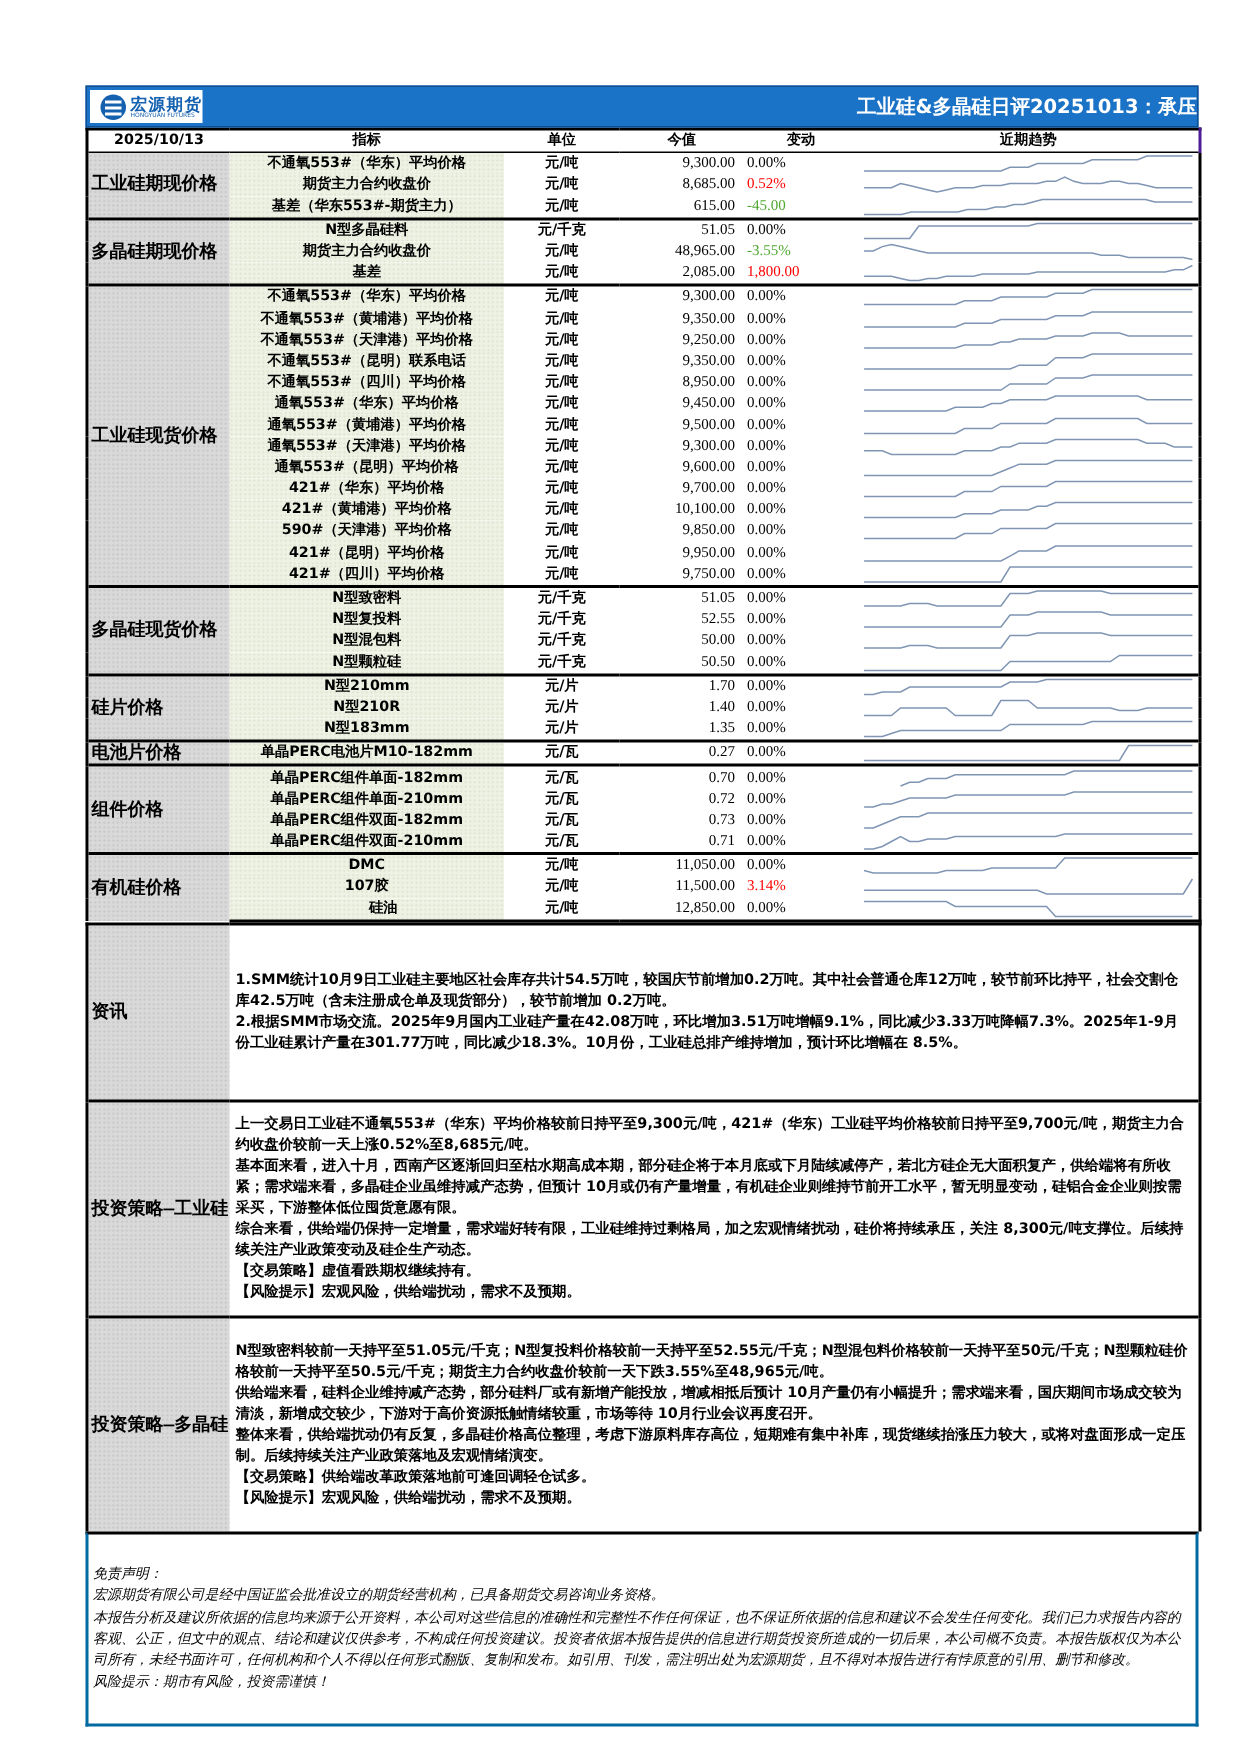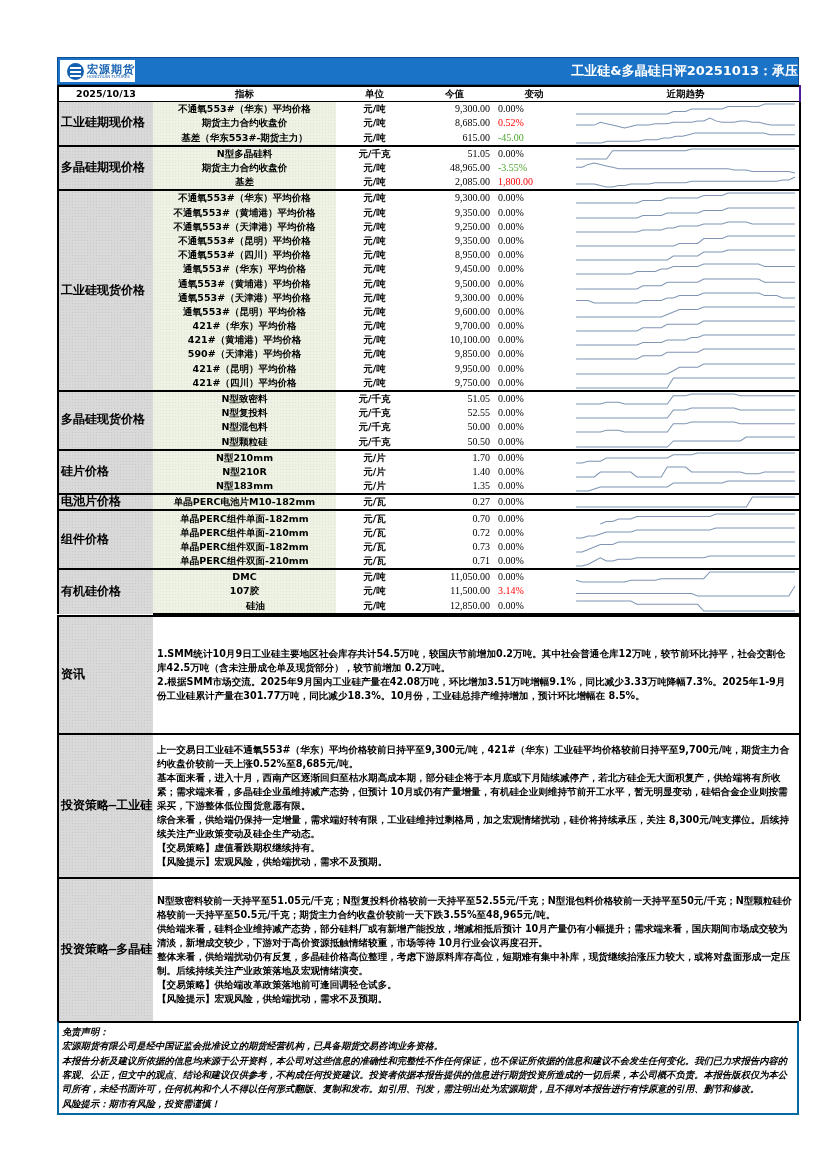--- a/index.html
+++ b/index.html
@@ -22,21 +22,21 @@
   .val{text-align:right;padding-right:6px !important;}
   .chg{padding-right:4px !important;}
   .spark{border-right:2px solid #000;padding:0 !important;}
   .spark svg{display:block;width:100%;height:14px;}
   .red{color:#ff0000;}
   .green{color:#4ea72e;}
   .sep td{border-top:2px solid #000;}
   .text-row td{vertical-align:middle;margin-left:45px;}
   .tb{font-size:9.6px;line-height:14.2px;white-space:normal !important;font-weight:bold;font-family:"DejaVu Sans",sans-serif;padding:8px 6px 8px 4px !important;border-right:2px solid #000;}
   .tb p{margin:0;}
-  .disc{border:2px solid #0369a1;border-top:2px solid #000;padding:2px 3px;font-size:9.3px;line-height:14.4px;font-style:italic;font-weight:bold;font-family:"DejaVu Serif",serif;}
+  .disc{border:2px solid #0369a1;border-top:2px solid #000;padding:20px 3px;font-size:9.3px;line-height:14.4px;font-style:italic;font-weight:normal;font-family:"DejaVu Serif",serif;}
   .disc p{margin:0;}
   .contact{border:2px solid #000;border-top:1px solid #000;padding:1px 3px;font-size:10px;font-weight:bold;font-family:"DejaVu Sans",sans-serif;}
 </style>
 </head>
 <body>
 
 <div class="page">
   <div class="hdr">
     <div class="logo">
       <div class="logo-mark"></div>
@@ -162,21 +162,21 @@
           <td class="unit">元/吨</td>
           <td class="val">9,250.00</td>
           <td class="chg ">0.00%</td>
           <td class="spark">
             <svg viewBox="0 0 224 14" preserveAspectRatio="none">
               <path d="M4.0 12.0 L10.0 12.0 L16.0 12.0 L22.0 12.0 L28.0 12.0 L34.0 12.0 L40.0 12.0 L46.0 12.0 L52.0 12.0 L58.0 12.0 L64.0 12.0 L70.0 10.0 L76.0 10.0 L82.0 10.0 L88.0 10.0 L94.0 8.0 L100.0 8.0 L106.0 6.0 L112.0 6.0 L118.0 6.0 L124.0 6.0 L130.0 4.0 L136.0 4.0 L142.0 4.0 L148.0 4.0 L154.0 2.0 L160.0 2.0 L166.0 2.0 L172.0 2.0 L178.0 4.0 L184.0 4.0 L190.0 4.0 L196.0 4.0 L202.0 4.0 L208.0 4.0 L214.0 4.0 L220.0 4.0 " fill="none" stroke="#7f95b3" stroke-width="1"></path>
             </svg>
           </td>
         </tr>
         <tr>
-          <td class="name">不通氧553#（昆明）平均价格</td>
+          <td class="name">不通氧553#（昆明）联系电话</td>
           <td class="unit">元/吨</td>
           <td class="val">9,350.00</td>
           <td class="chg ">0.00%</td>
           <td class="spark">
             <svg viewBox="0 0 224 14" preserveAspectRatio="none">
               <path d="M4.0 12.0 L10.0 12.0 L16.0 12.0 L22.0 12.0 L28.0 12.0 L34.0 12.0 L40.0 12.0 L46.0 12.0 L52.0 12.0 L58.0 12.0 L64.0 12.0 L70.0 12.0 L76.0 12.0 L82.0 12.0 L88.0 12.0 L94.0 12.0 L100.0 12.0 L106.0 9.5 L112.0 9.5 L118.0 9.5 L124.0 9.5 L130.0 4.5 L136.0 4.5 L142.0 4.5 L148.0 4.5 L154.0 2.0 L160.0 2.0 L166.0 2.0 L172.0 2.0 L178.0 2.0 L184.0 2.0 L190.0 2.0 L196.0 2.0 L202.0 2.0 L208.0 2.0 L214.0 2.0 L220.0 2.0 " fill="none" stroke="#7f95b3" stroke-width="1"></path>
             </svg>
           </td>
         </tr>
         <tr>

